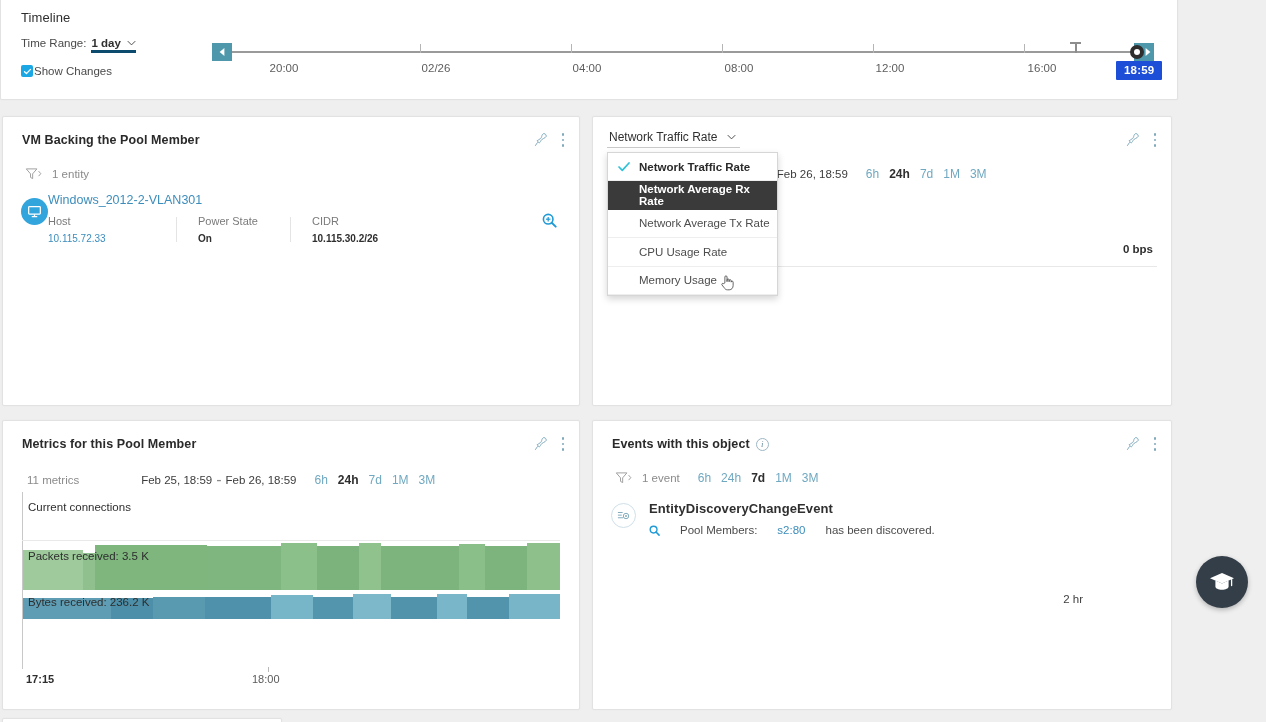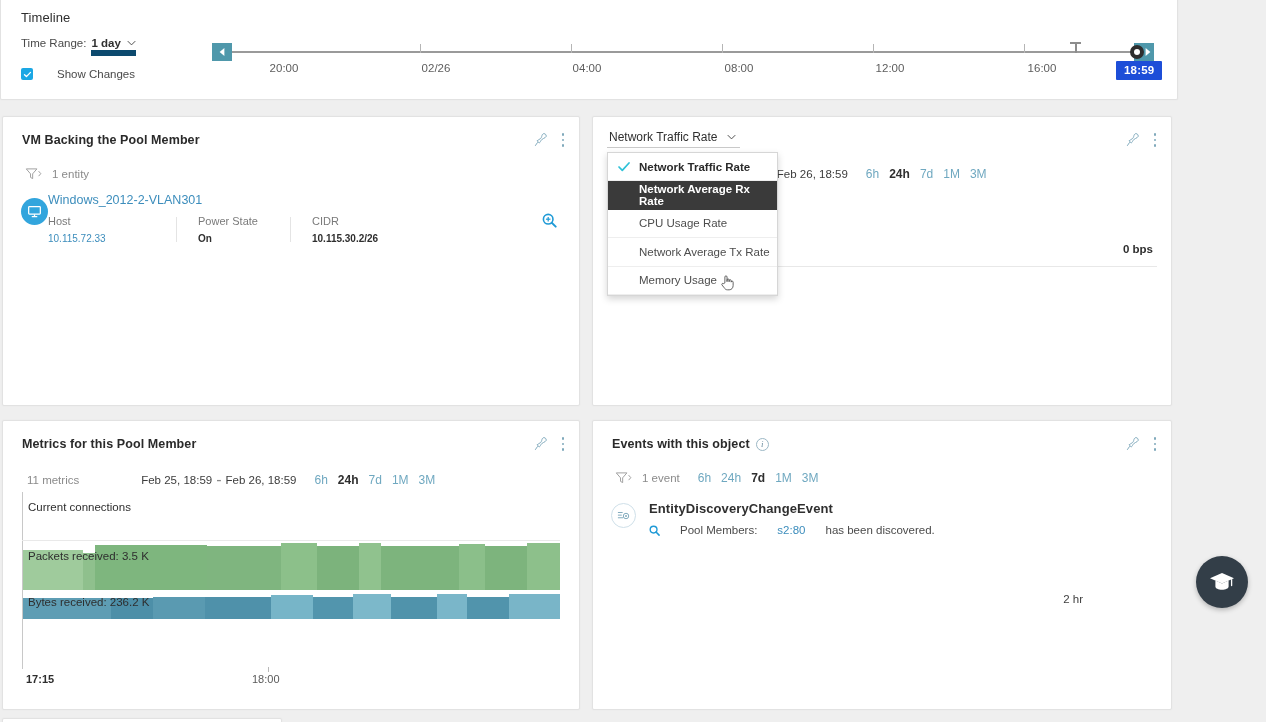--- a/index.html
+++ b/index.html
@@ -44,25 +44,25 @@
   }
 
   
   #timeline-card { left: 0; top: -2px; width: 1178px; height: 102px; border-top:none; }
   .tl-left { position: absolute; left: 20px; top: 12px; }
   .tl-heading { font-size: 13px; color: #2f2f2f; letter-spacing:.1px; }
   .tl-range-row { display: flex; align-items: baseline; gap: 5px; margin-top: 12px; font-size: 11.5px; color: #4a4a4a; }
   .tl-range-label { color: #4a4a4a; }
   .tl-range-select {
     display: inline-flex; align-items: center; gap: 6px;
-    border-bottom: 6px solid #0c4a6e; padding-bottom: 1px;
+    border-bottom: 3px solid #0c4a6e; padding-bottom: 1px;
     font-weight: bold; color: #2f2f2f; cursor: pointer; font-size: 11.5px;
   }
   .chev { width: 9px; height: 6px; display:block; }
-  .tl-check-row { display: flex; align-items: center; gap: 24px; margin-top: 12px; font-size: 11.5px; color: #4a4a4a; cursor:pointer;}
+  .tl-check-row { display: flex; align-items: center; gap: 1px; margin-top: 12px; font-size: 11.5px; color: #4a4a4a; cursor:pointer;}
   .cb {
     width: 12px; height: 12px; border-radius: 2px; background: #1ba7e4;
     display:flex; align-items:center; justify-content:center;
   }
   .cb svg { width: 9px; height: 9px; }
 
   .tl-track { position: absolute; left: 215px; top: 53px; width: 925px; height: 2px; background: #9a9a9a; }
   .tl-tick { position: absolute; top: -7px; width: 1px; height: 9px; background: #b5b5b5; }
   .tl-labels { position: absolute; left: 215px; top: 64px; width: 925px; height: 16px; }
   .tl-label { position: absolute; font-size: 11.5px; color: #5d5d5d; transform: translateX(-50%); white-space:nowrap;}
@@ -346,24 +346,24 @@
         <div class="dd-item checked">
           <svg class="dd-check" viewBox="0 0 12 12">
               <path d="M1 6 L4.3 9.4 L11 2" fill="none" stroke="#2fc2d8" stroke-width="1.7" stroke-linecap="round" stroke-linejoin="round"></path>
             </svg>
           <span>Network Traffic Rate</span>
         </div>
         <div class="dd-item highlight">
           <span>Network Average Rx Rate</span>
         </div>
         <div class="dd-item">
+          <span>Network Average Tx Rate</span>
+        </div>
+        <div class="dd-item">
           <span>CPU Usage Rate</span>
-        </div>
-        <div class="dd-item">
-          <span>Network Average Tx Rate</span>
         </div>
         <div class="dd-item">
           <span>Memory Usage</span>
         </div>
         <svg class="cursor-hand" viewBox="0 0 16 18">
           <path d="M5.2 9.4 V3.1 a1.15 1.15 0 0 1 2.3 0 V8.1 V6.3 a1.1 1.1 0 0 1 2.2 0 V8.2 V7.1 a1.1 1.1 0 0 1 2.2 0 V8.6 a1.05 1.05 0 0 1 2.1 0 v3.6 c0 2.6 -1.6 4.6 -4.2 4.6 h-1.8 c-1.9 0 -2.7 -1 -3.6 -2.3 L2.1 11.6 a1.15 1.15 0 0 1 1.8 -1.4 z" fill="#ffffff" stroke="#4a4a4a" stroke-width="0.9" stroke-linejoin="round"></path>
         </svg>
       </div>
     </div>
   </div>

